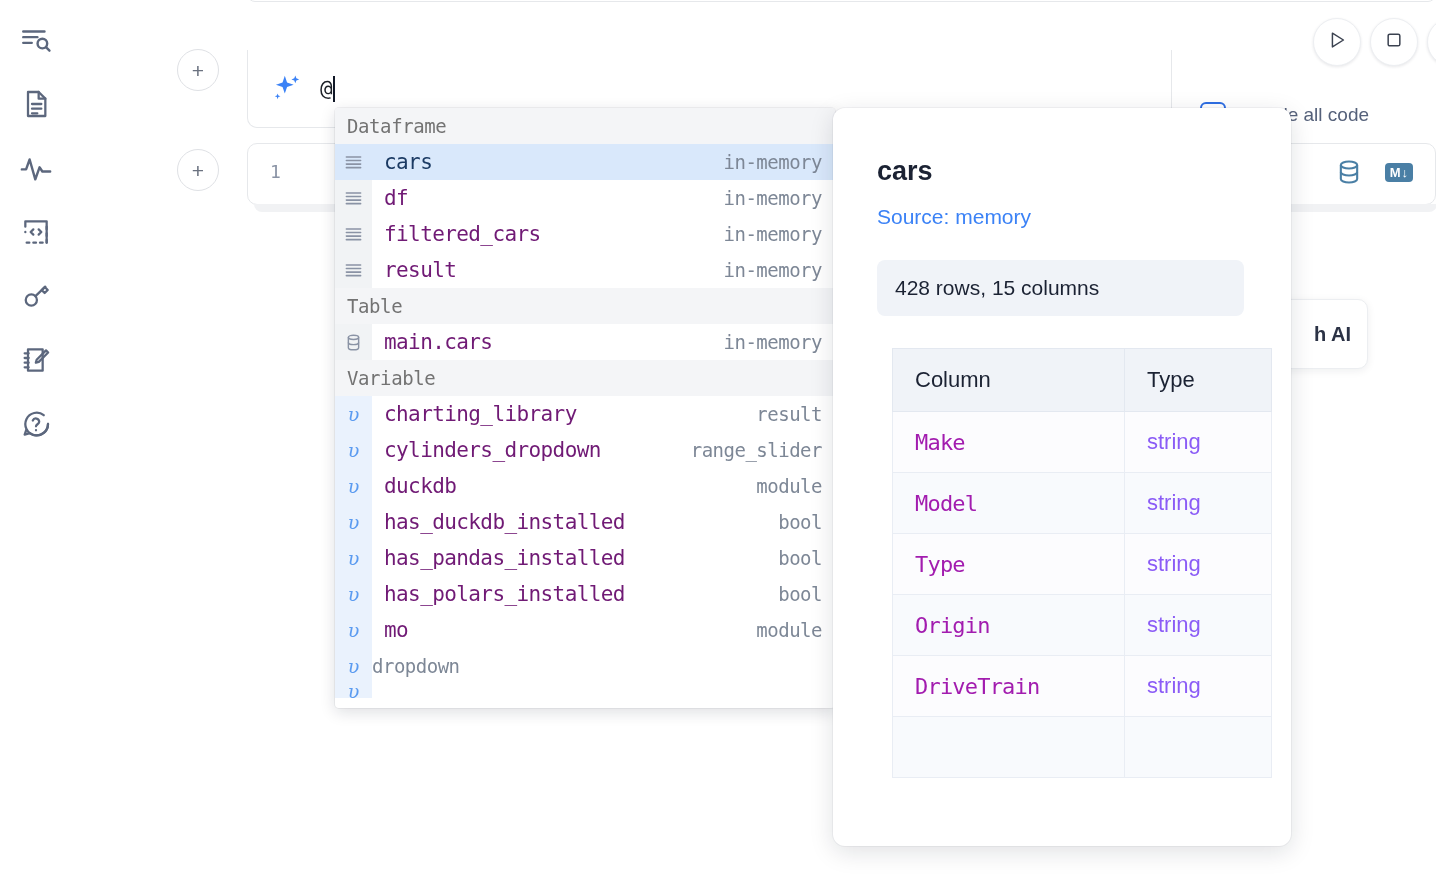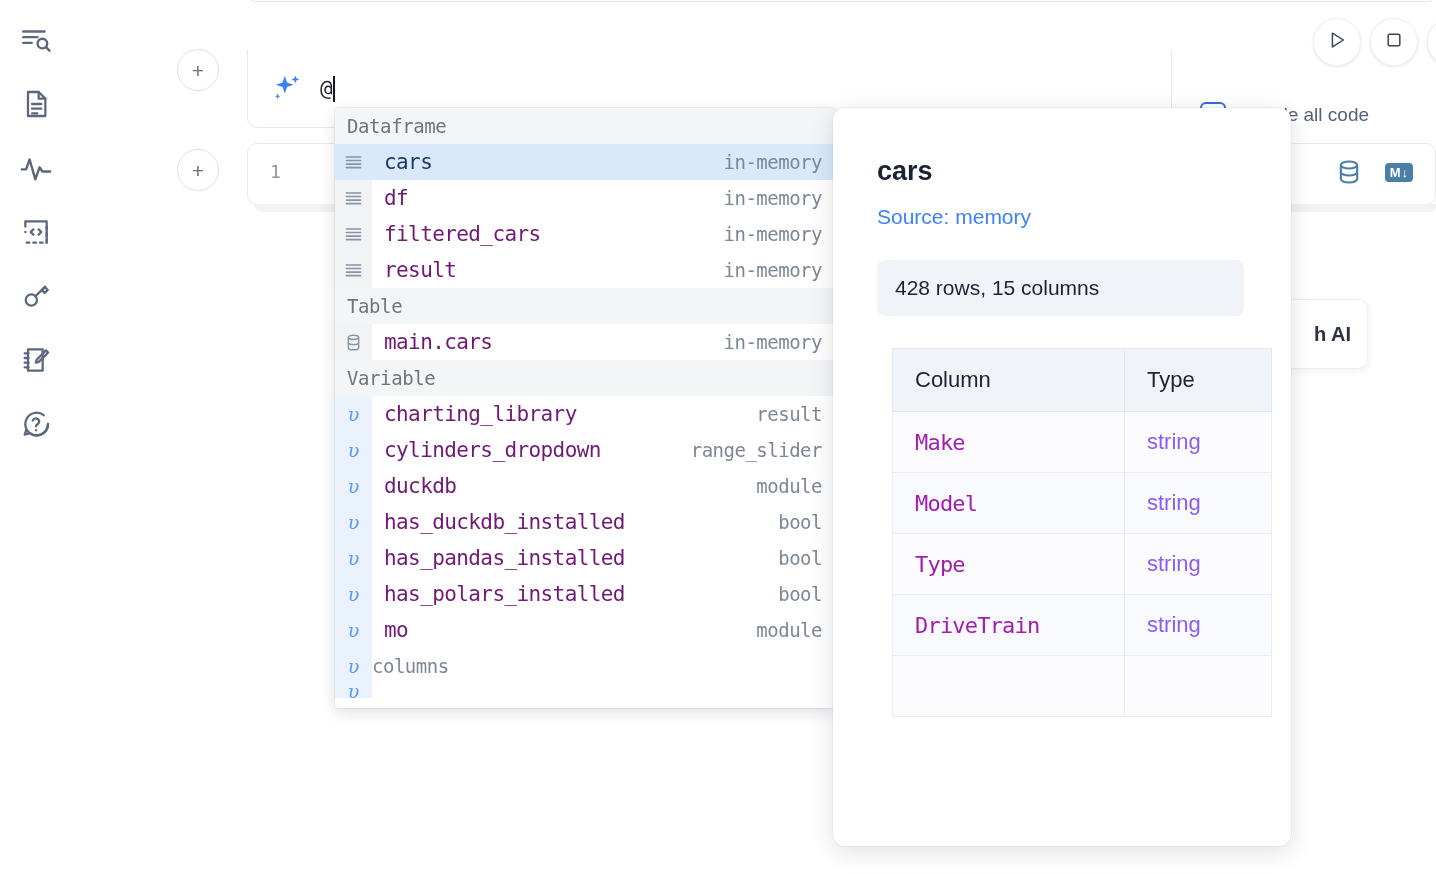--- a/index.html
+++ b/index.html
@@ -427,21 +427,21 @@
         <div class="ac-label">has_polars_installed</div>
         <div class="ac-meta">bool</div>
       </div>
       <div class="ac-item">
         <div class="ac-gutter var">υ</div>
         <div class="ac-label">mo</div>
         <div class="ac-meta">module</div>
       </div>
       <div class="ac-item">
         <div class="ac-gutter var">υ</div>
-        <div class="ac-meta">columns</div>
+        <div class="ac-meta">dropdown</div>
       </div>
       <div class="ac-item partial">
         <div class="ac-gutter var">υ</div>
       </div>
     </div>
 
   <div class="detail-panel">
     <div class="dp-title">cars</div>
     <div class="dp-source">Source: memory</div>
     <div class="dp-shape">428 rows, 15 columns</div>
@@ -459,20 +459,24 @@
           </tr>
           <tr>
             <td class="col-name">Model</td>
             <td class="col-type">string</td>
           </tr>
           <tr>
             <td class="col-name">Type</td>
             <td class="col-type">string</td>
           </tr>
           <tr>
+            <td class="col-name">Origin</td>
+            <td class="col-type">string</td>
+          </tr>
+          <tr>
             <td class="col-name">DriveTrain</td>
             <td class="col-type">string</td>
           </tr>
           <tr>
             <td class="col-name">&nbsp;</td>
             <td class="col-type">&nbsp;</td>
           </tr>
         </tbody>
     </table>
   </div>

